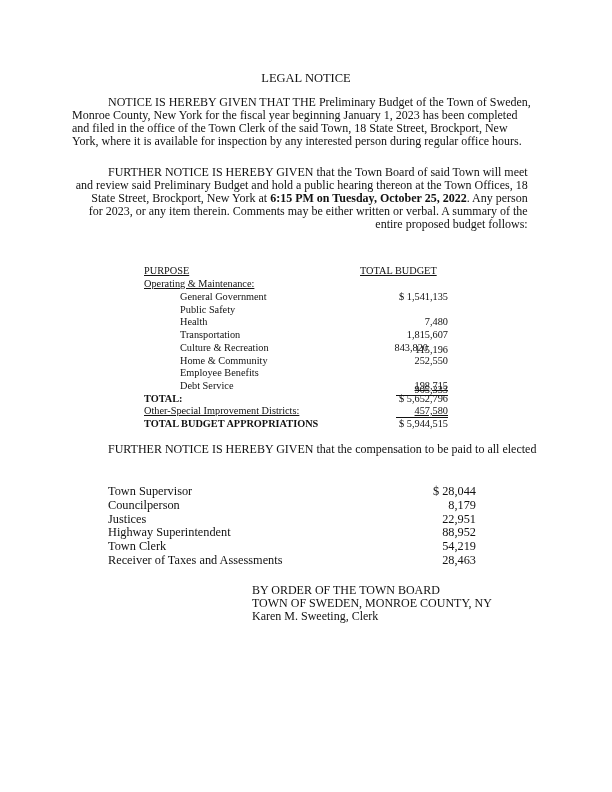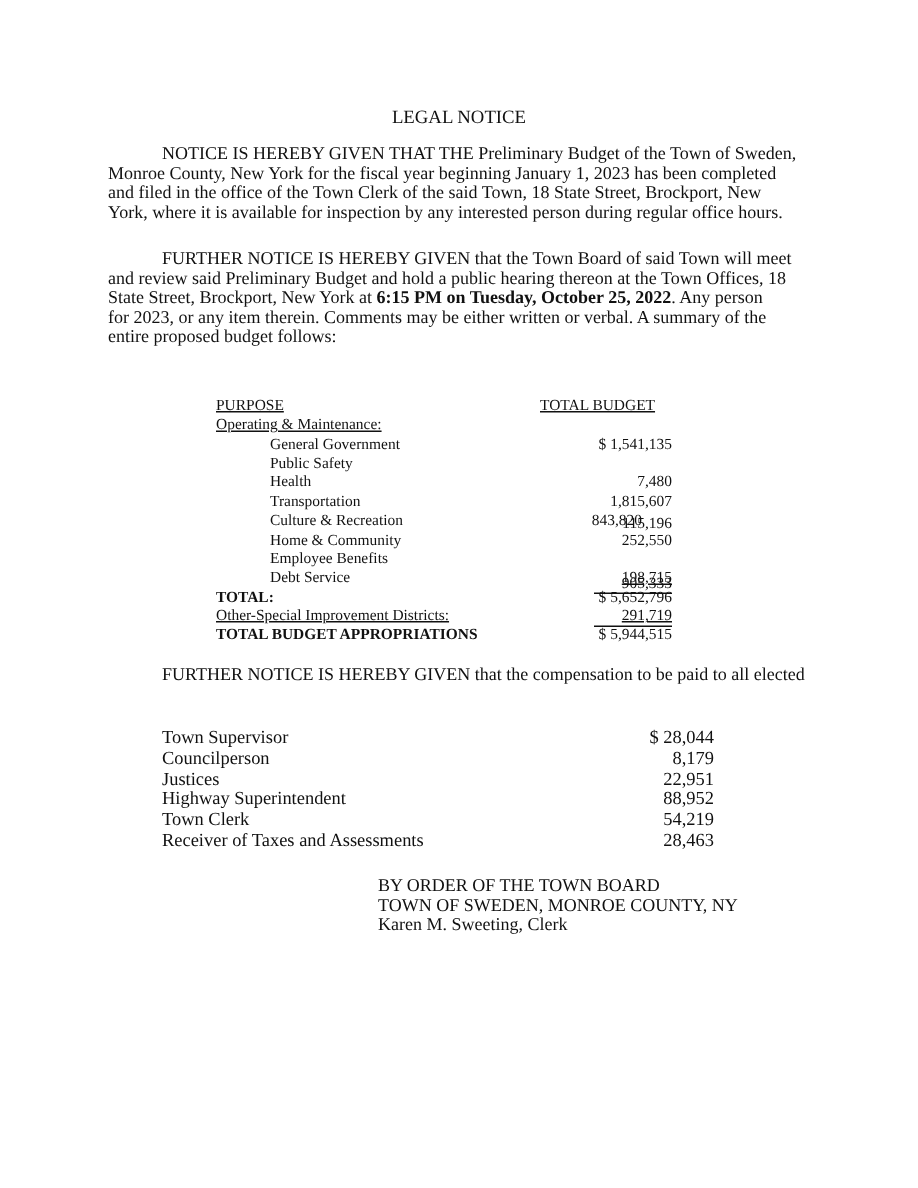--- a/index.html
+++ b/index.html
@@ -22,21 +22,21 @@
 
 <div class="abs title">LEGAL NOTICE</div>
 
 <div class="para" style="top:96px;">
   <span class="line indent">NOTICE IS HEREBY GIVEN THAT THE Preliminary Budget of the Town of Sweden,</span>
   <span class="line">Monroe County, New York for the fiscal year beginning January 1, 2023 has been completed</span>
   <span class="line">and filed in the office of the Town Clerk of the said Town, 18 State Street, Brockport, New</span>
   <span class="line">York, where it is available for inspection by any interested person during regular office hours.</span>
 </div>
 
-<div class="para" style="top:166px;">
+<div class="para" style="top:166px;text-align:right;">
   <span class="line indent">FURTHER NOTICE IS HEREBY GIVEN that the Town Board of said Town will meet</span>
   <span class="line">and review said Preliminary Budget and hold a public hearing thereon at the Town Offices, 18</span>
   <span class="line"><span>State Street, Brockport, New York at </span><b>6:15 PM on Tuesday, October 25, 2022</b><span>.  Any person</span></span>
   <span class="line">for 2023, or any item therein.  Comments may be either written or verbal.  A summary of the</span>
   <span class="line">entire proposed budget follows:</span>
 </div>
 
 <div class="tbl">
   <div class="abs u" style="top:265px; left:144px;">PURPOSE</div>
   <div class="abs u" style="top:265px; left:360px;">TOTAL BUDGET</div>
@@ -60,21 +60,21 @@
       <div class="abs" style="top: 379.9px; left: 180px;">Debt Service</div>
       <div class="num u" style="top: 379.9px; left: 348px; width: 100px;">198,715</div>
     </div>
 
   <div class="ul-line" style="top:395px; left:396px; width:52px;"></div>
 
   <div class="abs" style="top:393px; left:144px; font-weight:bold;">TOTAL:</div>
   <div class="num" style="top:393px; left:348px; width:100px;">$ 5,652,796</div>
 
   <div class="abs u" style="top:405px; left:144px;">Other-Special Improvement Districts:</div>
-  <div class="num u" style="top:405px; left:348px; width:100px;">291,719</div>
+  <div class="num u" style="top:405px; left:348px; width:100px;">457,580</div>
   <div class="ul-line" style="top:417px; left:396px; width:52px;"></div>
 
   <div class="abs" style="top:418px; left:144px; font-weight:bold;">TOTAL BUDGET APPROPRIATIONS</div>
   <div class="num" style="top:418px; left:348px; width:100px;">$ 5,944,515</div>
 </div>
 
 <div class="para" style="top:443px;">
   <span class="line indent">FURTHER NOTICE IS HEREBY GIVEN that the compensation to be paid to all elected</span>
 </div>
 

